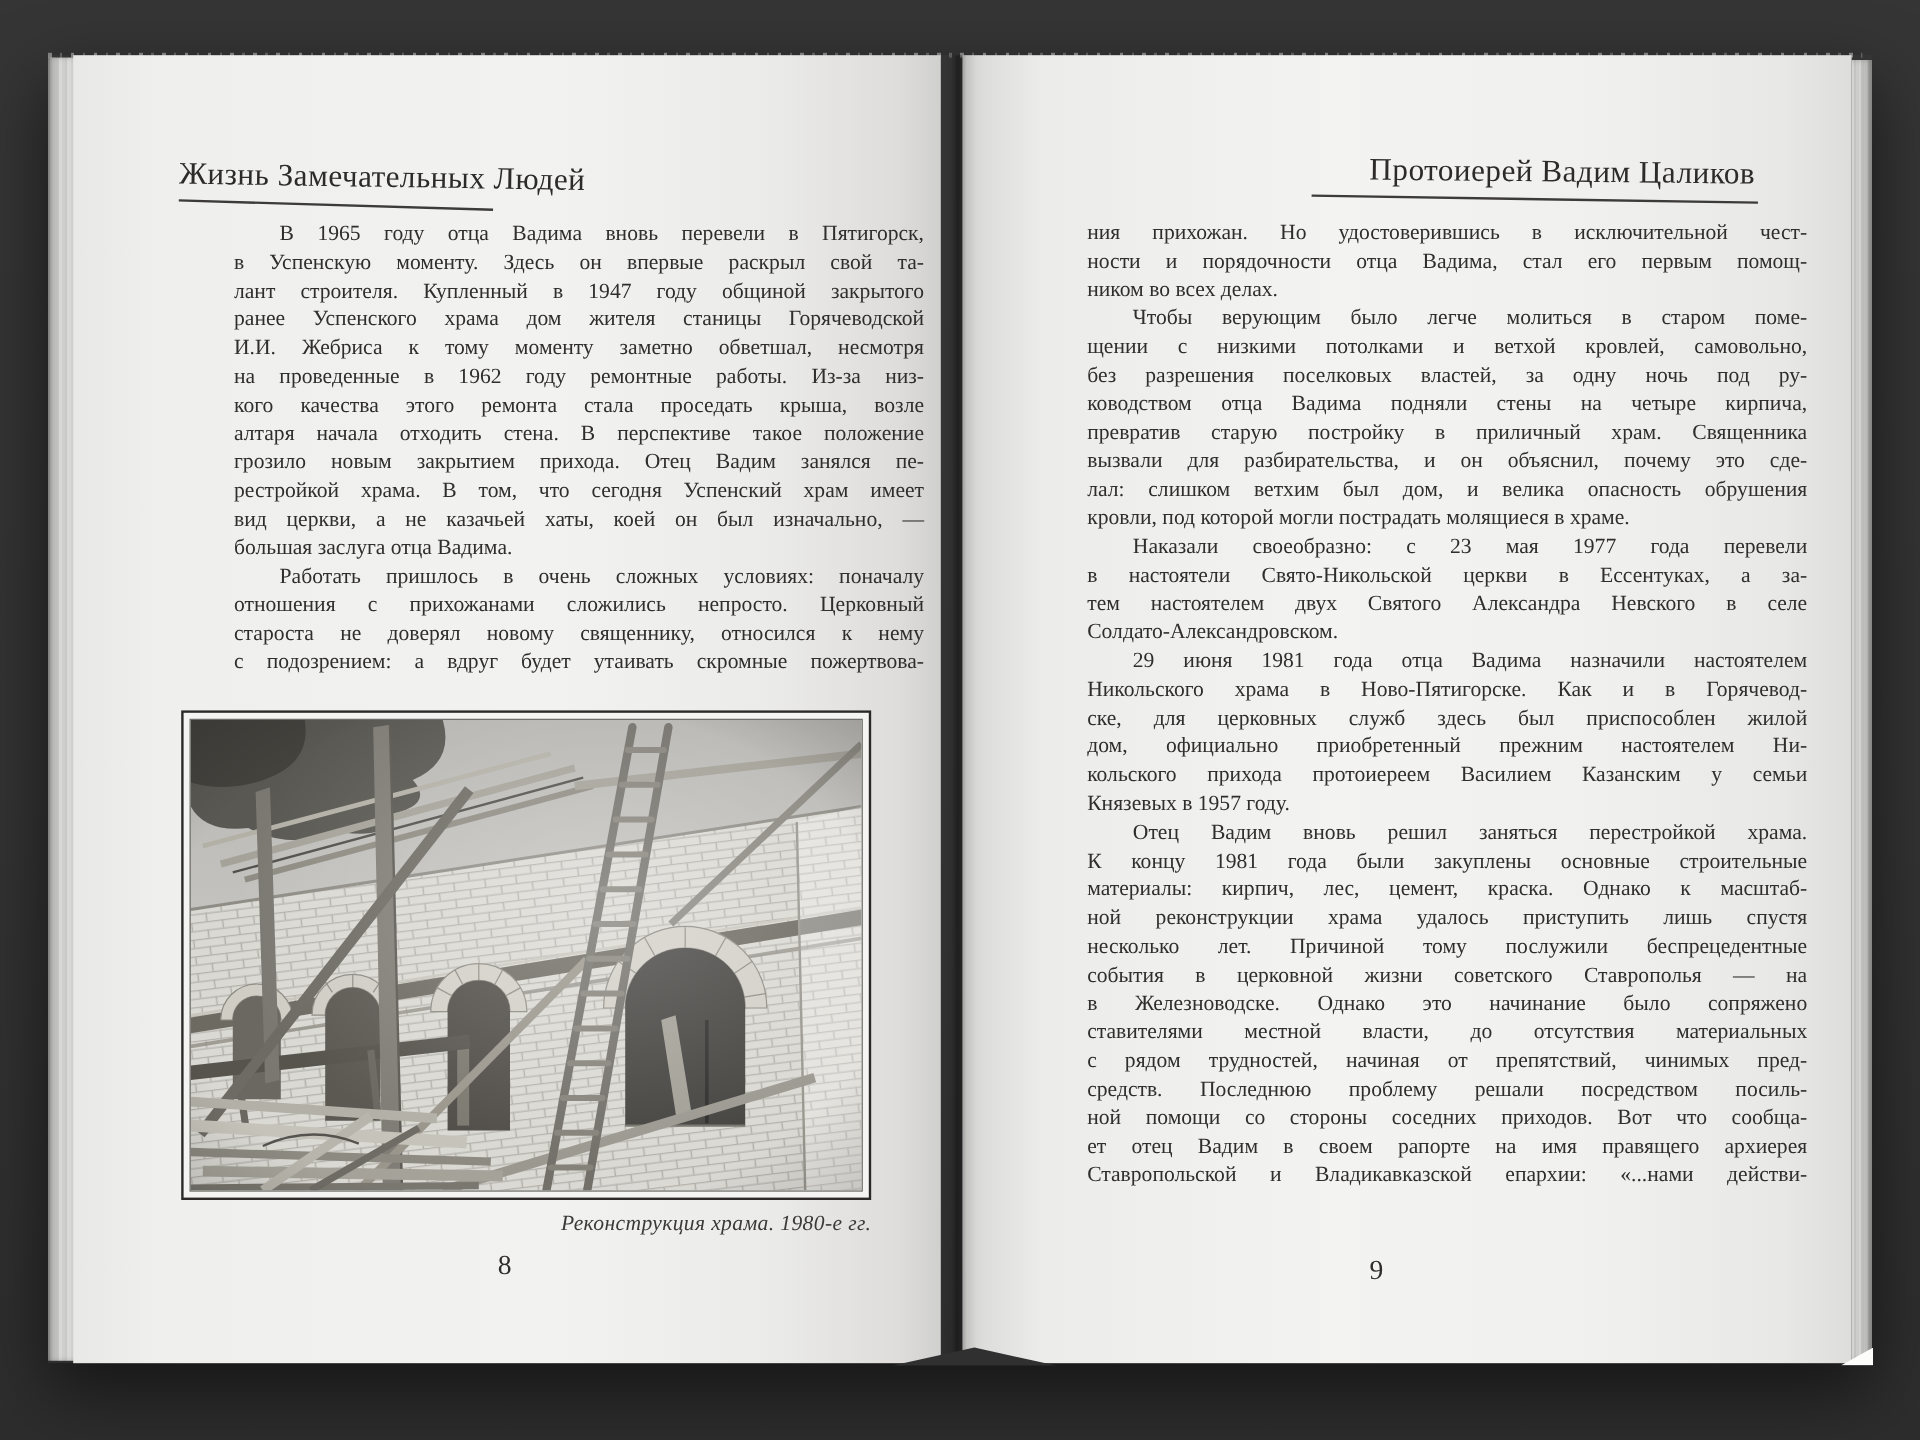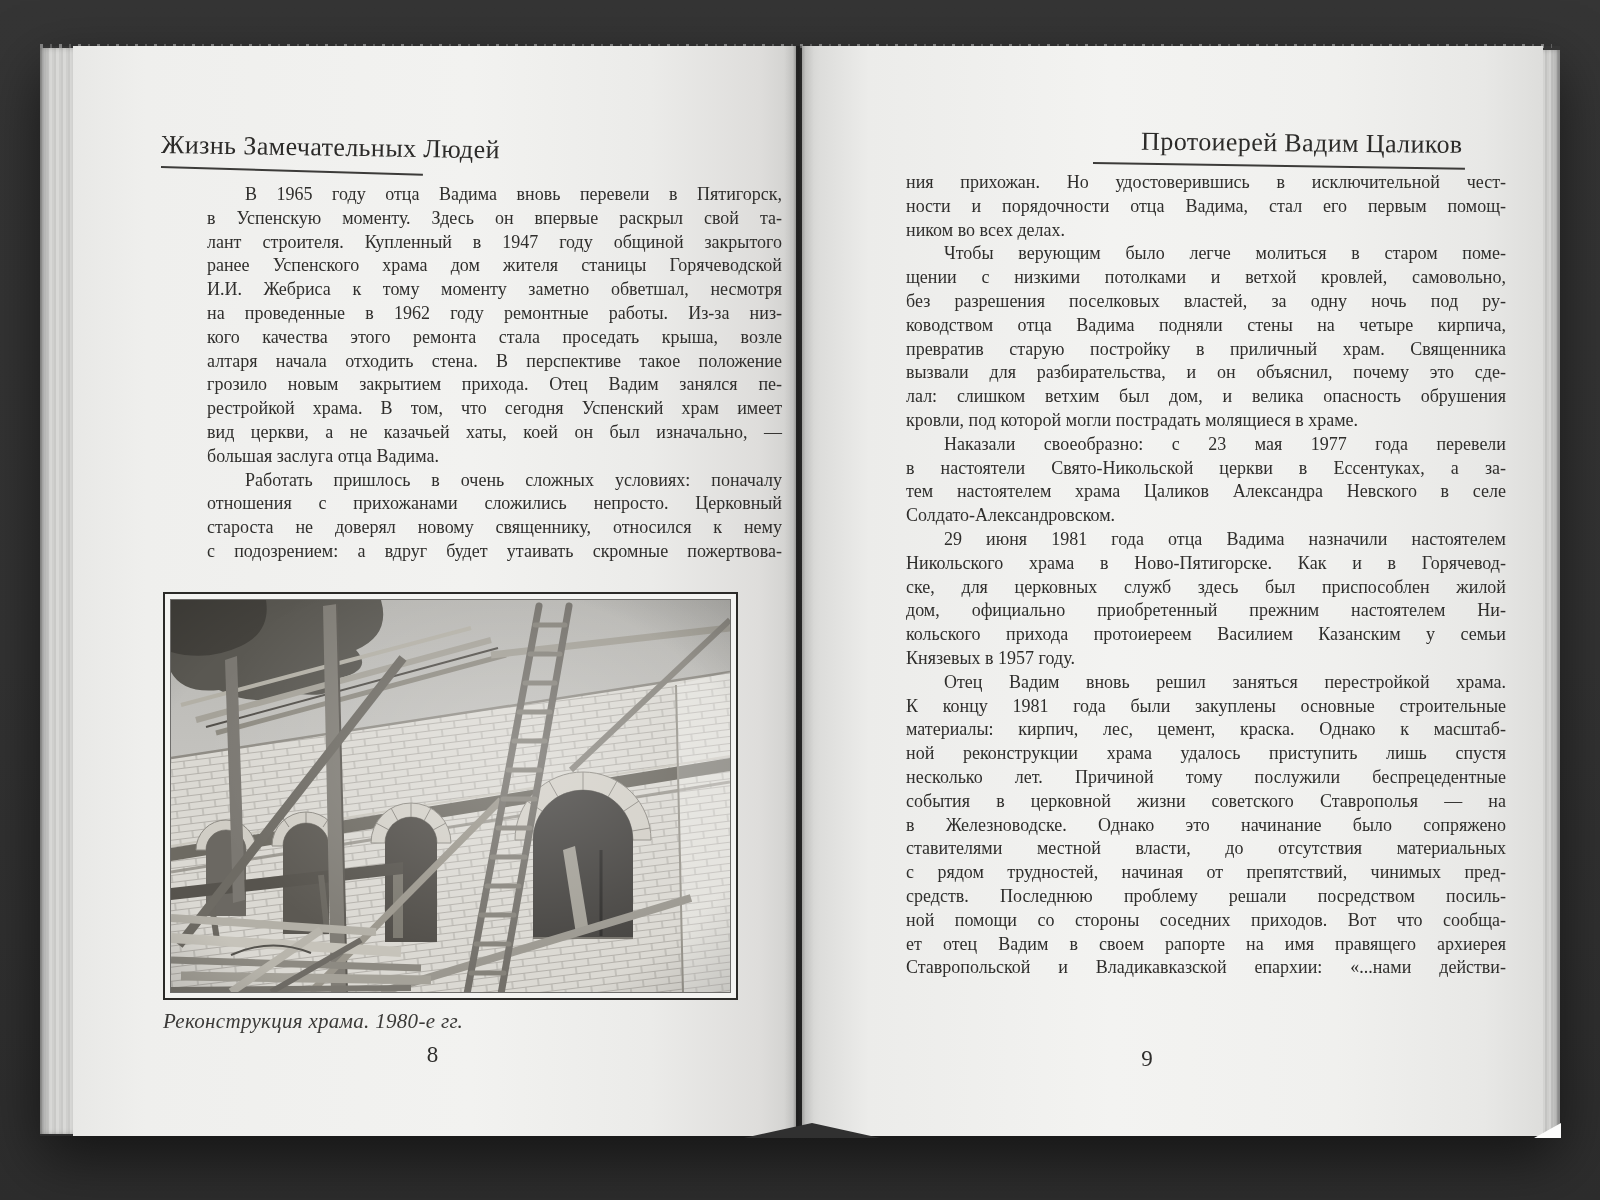--- a/index.html
+++ b/index.html
@@ -7,46 +7,46 @@
   .book{position:absolute;left:40px;top:46px;width:1520px;height:1090px;box-shadow:0 22px 55px rgba(0,0,0,.55);}
   .book::before{content:'';position:absolute;left:0;right:8px;top:-2px;height:4px;opacity:.55;
     background:repeating-linear-gradient(90deg,rgba(255,255,255,.7) 0 3px,transparent 3px 10px,rgba(255,255,255,.4) 10px 12px,transparent 12px 19px);}
   .edge-left{position:absolute;left:0;top:2px;bottom:2px;width:35px;
     background:repeating-linear-gradient(90deg,#c9c9c7 0 2px,#d9d9d7 2px 5px,#cfcfcd 5px 7px);
     box-shadow:inset 6px 0 8px -4px rgba(0,0,0,.55), inset -3px 0 4px -2px rgba(0,0,0,.15);}
   .edge-right{position:absolute;right:0;top:4px;bottom:2px;width:17px;
     background:repeating-linear-gradient(90deg,#d4d4d2 0 2px,#c3c3c1 2px 4px,#cdcdcb 4px 6px);
     box-shadow:inset -5px 0 7px -3px rgba(0,0,0,.5);}
   .page{position:absolute;top:0;height:100%;overflow:hidden;}
-  .page.left{left:33px;width:723px;
+  .page.left{left:21px;width:723px;
     background:linear-gradient(90deg,#e8e8e6 0%,#efefed 10%,#f2f2f0 55%,#ebebe9 80%,#dedddb 95%,#d0d0ce 100%);}
   .page.right{left:762px;width:741px;
     background:linear-gradient(90deg,#cfcfcd 0%,#dddddb 2.5%,#ececea 9%,#f3f3f1 42%,#f0f0ee 72%,#e8e8e6 92%,#dddddb 100%);}
   .gutter{position:absolute;left:744px;top:0;width:30px;height:100%;z-index:4;
     background:linear-gradient(90deg,rgba(0,0,0,0) 0%,rgba(0,0,0,.08) 30%,rgba(0,0,0,.38) 46%,rgba(30,30,30,.85) 50%,rgba(0,0,0,.3) 54%,rgba(0,0,0,.07) 72%,rgba(0,0,0,0) 100%);}
   .bottom-notch{position:absolute;left:704px;bottom:-2px;width:0;height:0;z-index:5;
     border-left:68px solid transparent;border-right:68px solid transparent;border-bottom:15px solid #303030;}
   .curl{position:absolute;left:1494px;top:1077px;width:27px;height:15px;background:#fcfcfb;z-index:6;
     clip-path:polygon(100% 0,100% 100%,0 100%);box-shadow:-2px 2px 3px rgba(0,0,0,.3);}
   .running-header{position:absolute;top:84px;font-size:26px;color:#2c2b29;letter-spacing:.4px;white-space:nowrap;}
   .rh-left{left:88px;transform:rotate(.9deg);transform-origin:left bottom;}
   .rh-right{right:81px;text-align:right;transform:rotate(.6deg);transform-origin:right bottom;}
   .rule{position:absolute;height:2px;background:#3c3b39;}
   .rule-left{left:88px;top:120px;width:262px;transform:rotate(1.7deg);transform-origin:left center;box-shadow:0 2px 0 -1px rgba(60,60,60,.4);}
   .rule-right{left:291px;top:116px;width:372px;transform:rotate(.9deg);transform-origin:left center;box-shadow:0 2px 0 -1px rgba(60,60,60,.4);}
   .body-text{position:absolute;font-size:18px;line-height:23.8px;color:#2f2e2c;margin-left:44px;}
   .bt-left{left:90px;top:137px;width:575px;}
-  .bt-right{left:60px;top:125px;width:600px;}
+  .bt-right{left:60px;top:136px;width:600px;}
   .tline{text-align:justify;text-align-last:justify;}
   .tline.final{text-align-last:left;}
   .tline.indent{text-indent:38px;}
   .photo-frame{position:absolute;left:90px;top:546px;width:575px;height:408px;margin:0;box-sizing:border-box;
     border:2px solid #2b2a28;background:#f4f4f2;padding:5px;z-index:2;}
   .photo-inner{width:561px;height:394px;border:1px solid #6f6e6c;box-sizing:border-box;overflow:hidden;background:#c9c8c4;}
-  .caption{position:absolute;left:90px;top:963px;width:575px;text-align:left;font-style:italic;font-size:21px;color:#3b3a38;letter-spacing:.3px;}
+  .caption{position:absolute;left:90px;top:963px;width:575px;text-align:right;font-style:italic;font-size:18px;color:#3b3a38;letter-spacing:.3px;}
   .pagenum{position:absolute;font-size:23px;color:#2f2e2c;text-align:center;}
   .pn-left{left:72px;top:996px;width:575px;}
   .pn-right{left:45px;top:1000px;width:600px;}
 </style>
 </head>
 <body>
 
 <div class="stage">
   <div class="book">
     <div class="edge-left"></div>
@@ -171,21 +171,21 @@
           <div class="tline indent">Чтобы верующим было легче молиться в старом поме-</div>
           <div class="tline">щении с низкими потолками и ветхой кровлей, самовольно,</div>
           <div class="tline">без разрешения поселковых властей, за одну ночь под ру-</div>
           <div class="tline">ководством отца Вадима подняли стены на четыре кирпича,</div>
           <div class="tline">превратив старую постройку в приличный храм. Священника</div>
           <div class="tline">вызвали для разбирательства, и он объяснил, почему это сде-</div>
           <div class="tline">лал: слишком ветхим был дом, и велика опасность обрушения</div>
           <div class="tline final">кровли, под которой могли пострадать молящиеся в храме.</div>
           <div class="tline indent">Наказали своеобразно: с 23 мая 1977 года перевели</div>
           <div class="tline">в настоятели Свято-Никольской церкви в Ессентуках, а за-</div>
-          <div class="tline">тем настоятелем храма Цаликов Александра Невского в селе</div>
+          <div class="tline">тем настоятелем двух Святого Александра Невского в селе</div>
           <div class="tline final">Солдато-Александровском.</div>
           <div class="tline indent">29 июня 1981 года отца Вадима назначили настоятелем</div>
           <div class="tline">Никольского храма в Ново-Пятигорске. Как и в Горячевод-</div>
           <div class="tline">ске, для церковных служб здесь был приспособлен жилой</div>
           <div class="tline">дом, официально приобретенный прежним настоятелем Ни-</div>
           <div class="tline">кольского прихода протоиереем Василием Казанским у семьи</div>
           <div class="tline final">Князевых в 1957 году.</div>
           <div class="tline indent">Отец Вадим вновь решил заняться перестройкой храма.</div>
           <div class="tline">К концу 1981 года были закуплены основные строительные</div>
           <div class="tline">материалы: кирпич, лес, цемент, краска. Однако к масштаб-</div>

